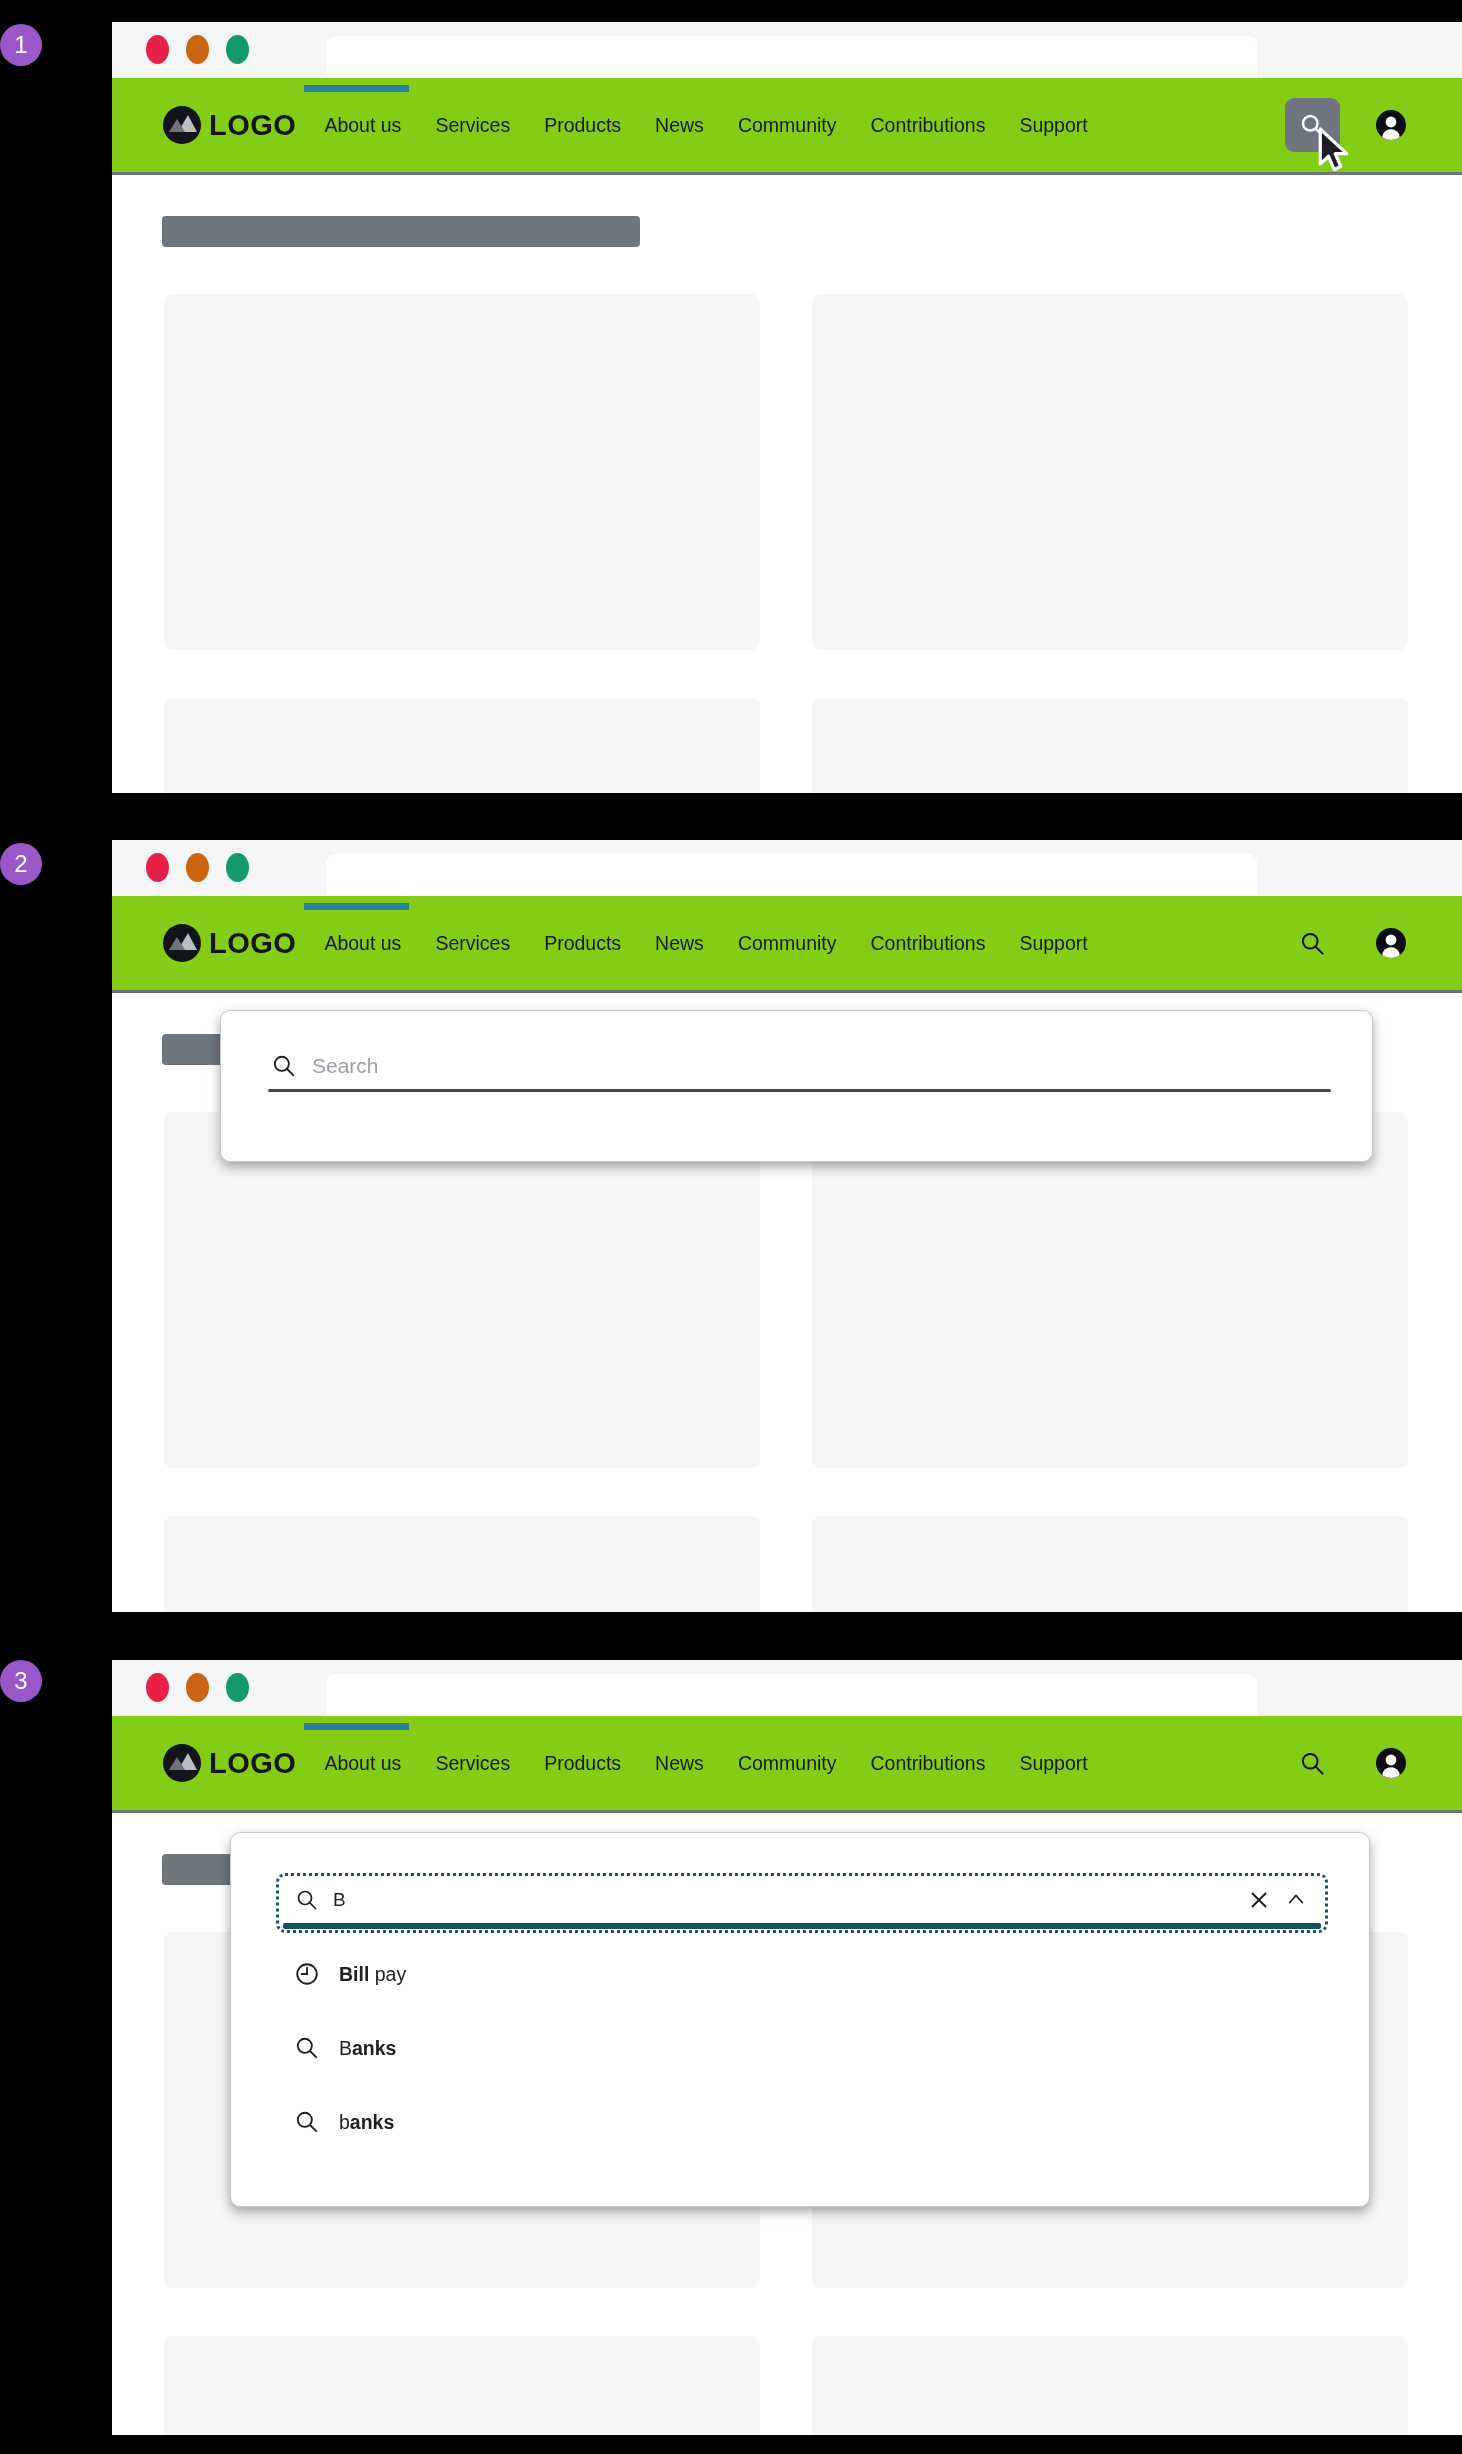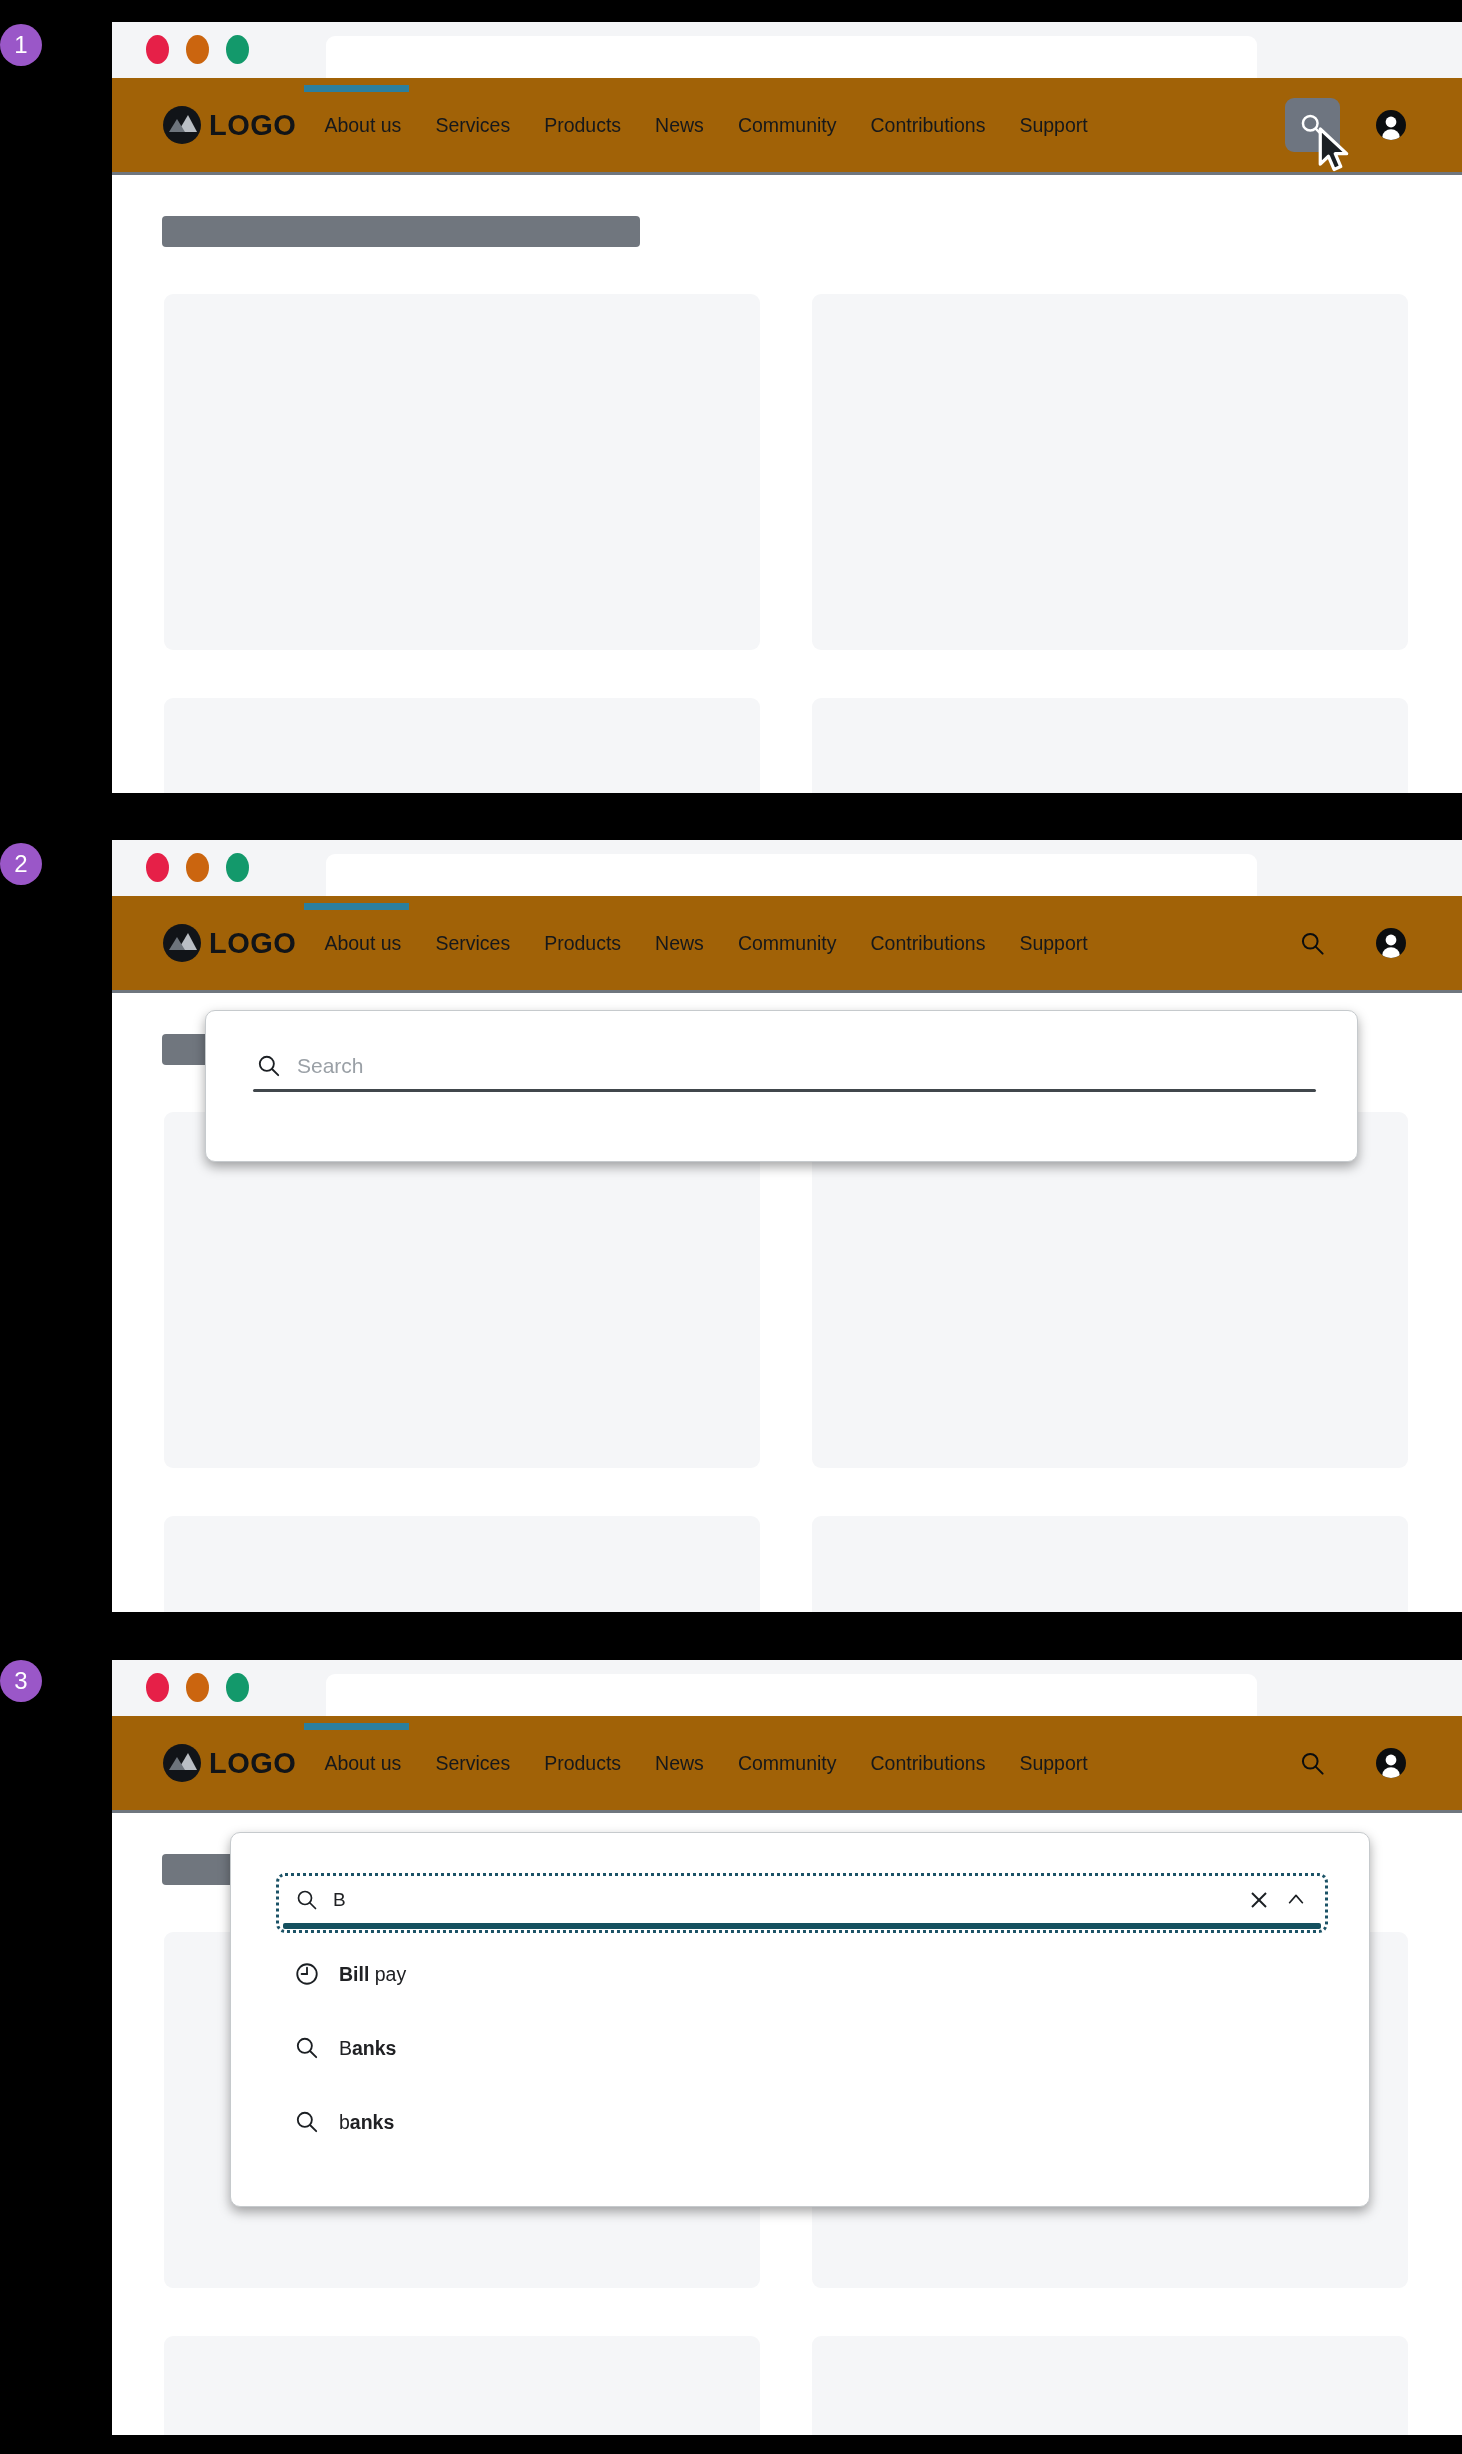--- a/index.html
+++ b/index.html
@@ -37,21 +37,21 @@
   .tab {
     position: absolute; left: 214px; top: 14px; width: 931px; height: 42px;
     background: #fff; border-radius: 9px 9px 0 0;
   }
   .accent-bar {
     position: absolute; top: 63px; left: 192px; width: 105px; height: 7px;
     background: #2b7f9e; z-index: 3;
   }
   .navbar {
     position: absolute; top: 56px; left: 0; right: 0; height: 97px;
-    background: #a16207; border-bottom: 3px solid #6f767e;
+    background: #84cc16; border-bottom: 3px solid #6f767e;
     display: flex; align-items: center; padding: 0 56px 0 50px;
   }
   .logo { display: flex; align-items: center; gap: 7px; cursor: pointer; }
   .logo-text { font-size: 29px; font-weight: 800; color: #111418; letter-spacing: 0.5px; }
   .nav-items { display: flex; list-style: none; gap: 34px; margin-left: 28px; align-items: flex-end; }
   .nav-items li { font-size: 19.5px; color: #16181b; white-space: nowrap; cursor: pointer; }
   .nav-icons { margin-left: auto; display: flex; align-items: center; gap: 36px; }
   .search-slot { width: 55px; height: 54px; display: flex; align-items: center; justify-content: center; }
   .search-btn-active {
     width: 55px; height: 54px; background: #6e7580; border: none;
@@ -75,21 +75,21 @@
 
   
   .cursor { position: absolute; z-index: 6; }
 
   
   .panel {
     position: absolute; background: #fff; border: 1px solid #c6cacd;
     border-radius: 10px; box-shadow: 0 5px 12px rgba(0,0,0,0.35);
     z-index: 5;
   }
-  .panel-2 { left: 93px; top: 170px; width: 1153px; height: 152px; }
+  .panel-2 { left: 108px; top: 170px; width: 1153px; height: 152px; }
   .panel-2 .searchrow {
     display: flex; align-items: center; gap: 15px;
     margin: 42px 0 0 50px;
   }
   .panel-2 input {
     border: none; outline: none; font-size: 21px; color: #202124; width: 950px;
     font-family: "Liberation Sans", sans-serif;
   }
   .panel-2 input::placeholder { color: #9aa0a6; }
   .panel-2 .underline {

